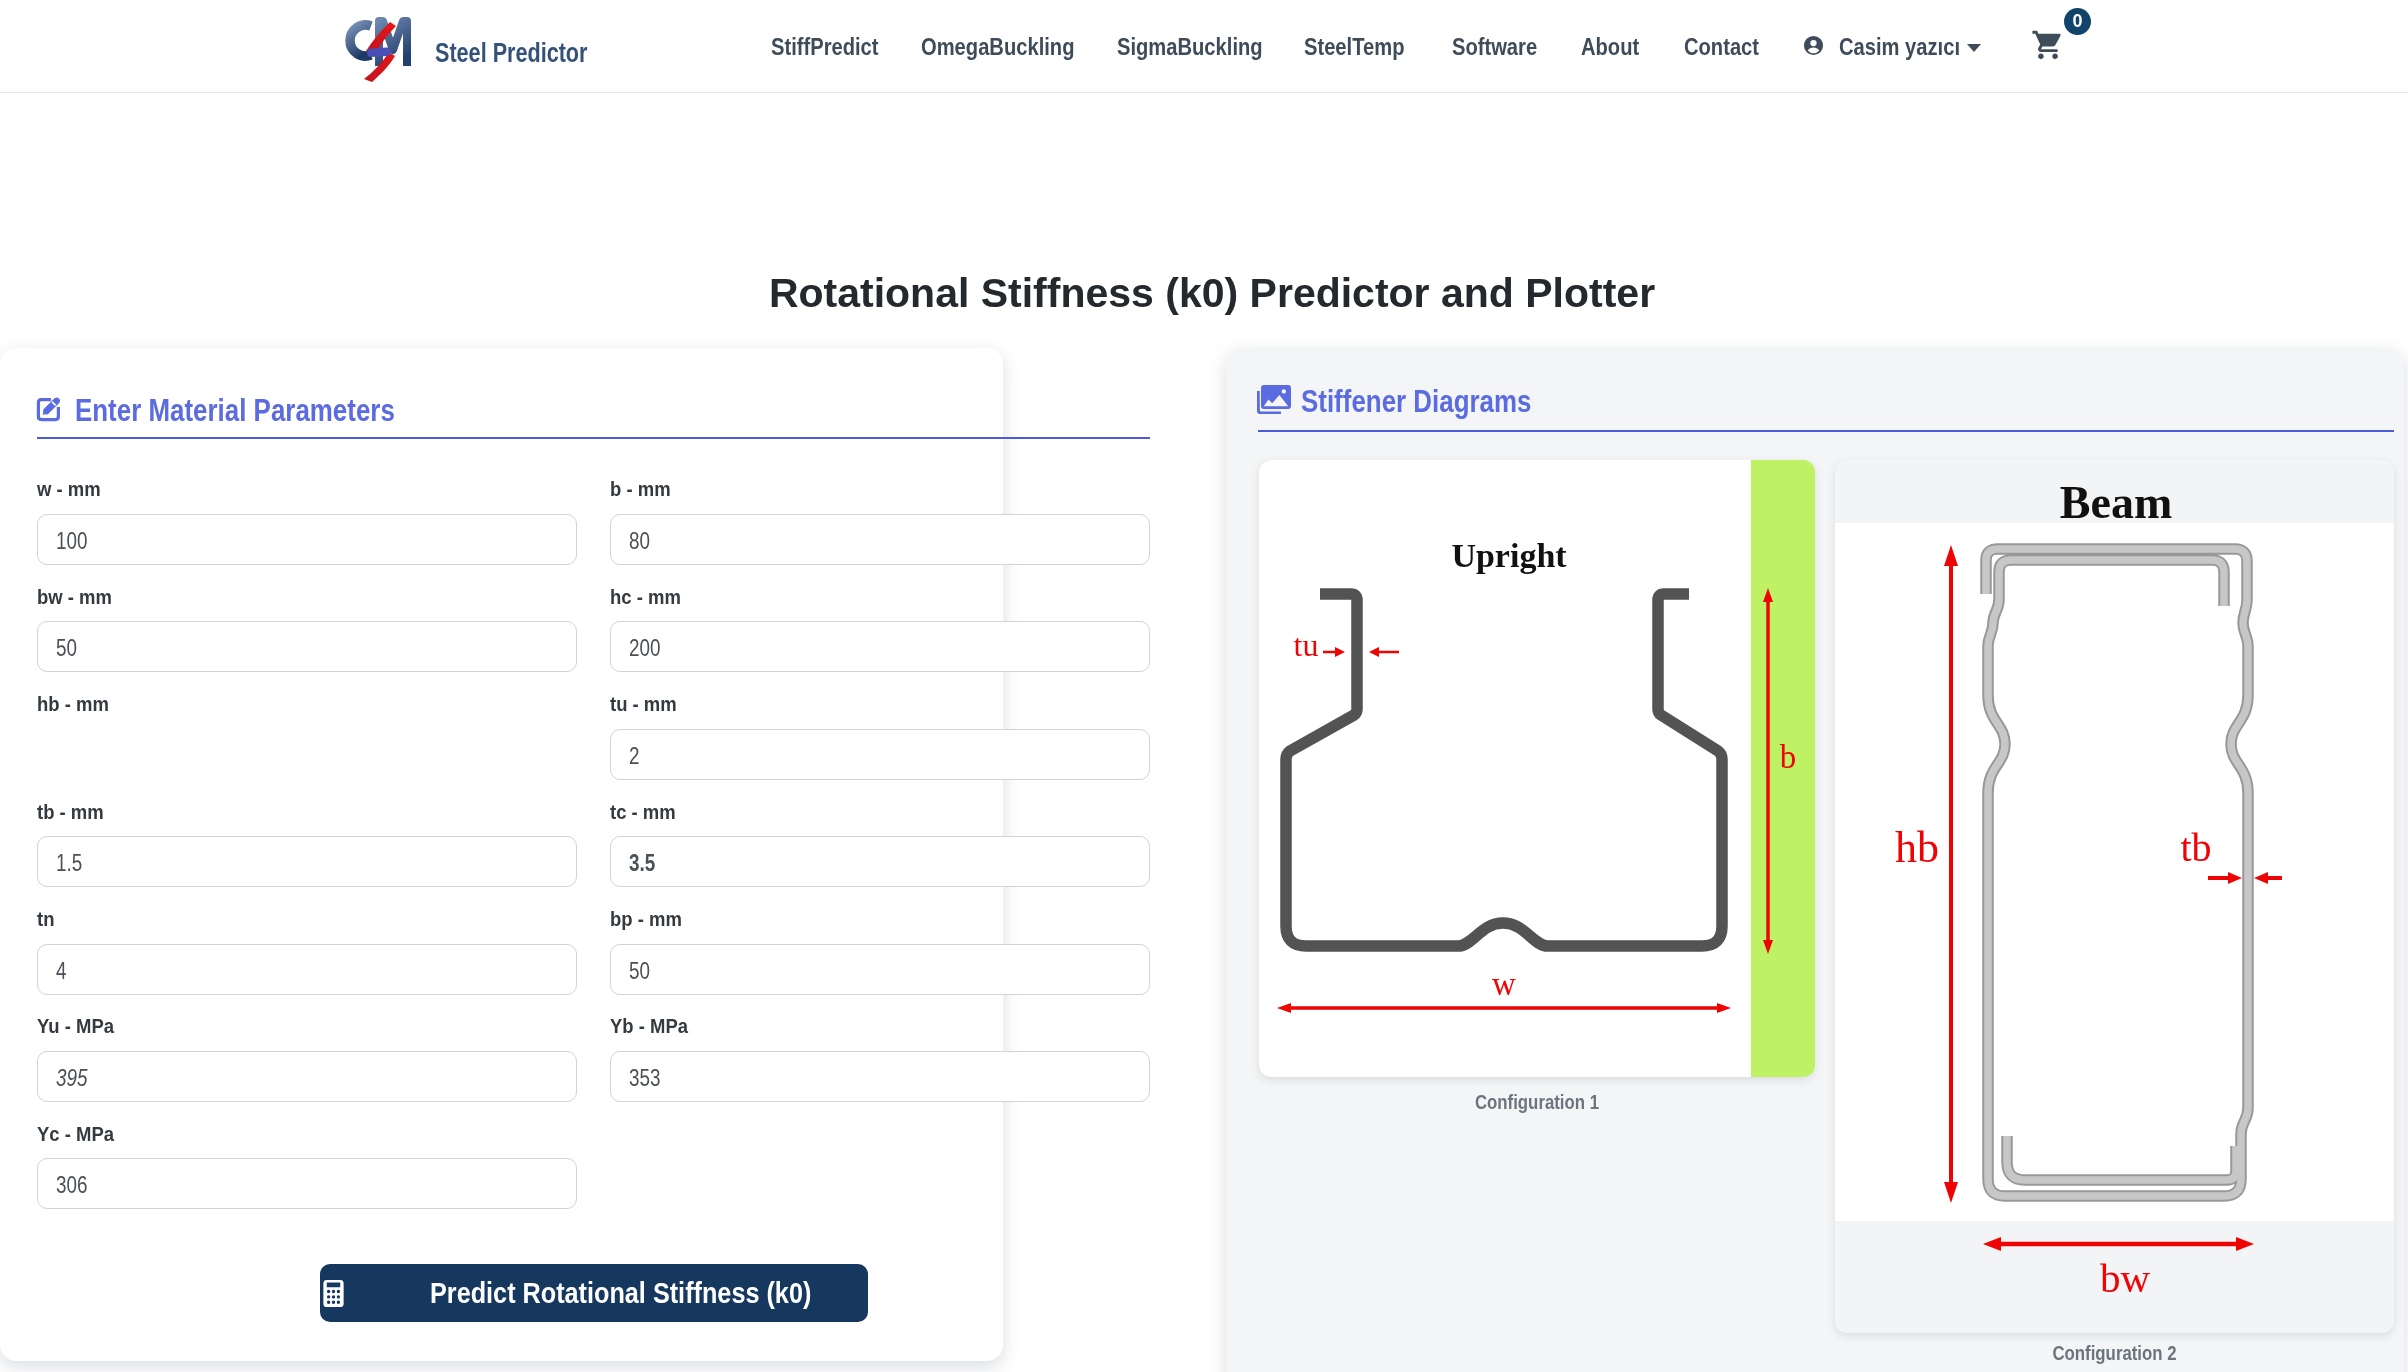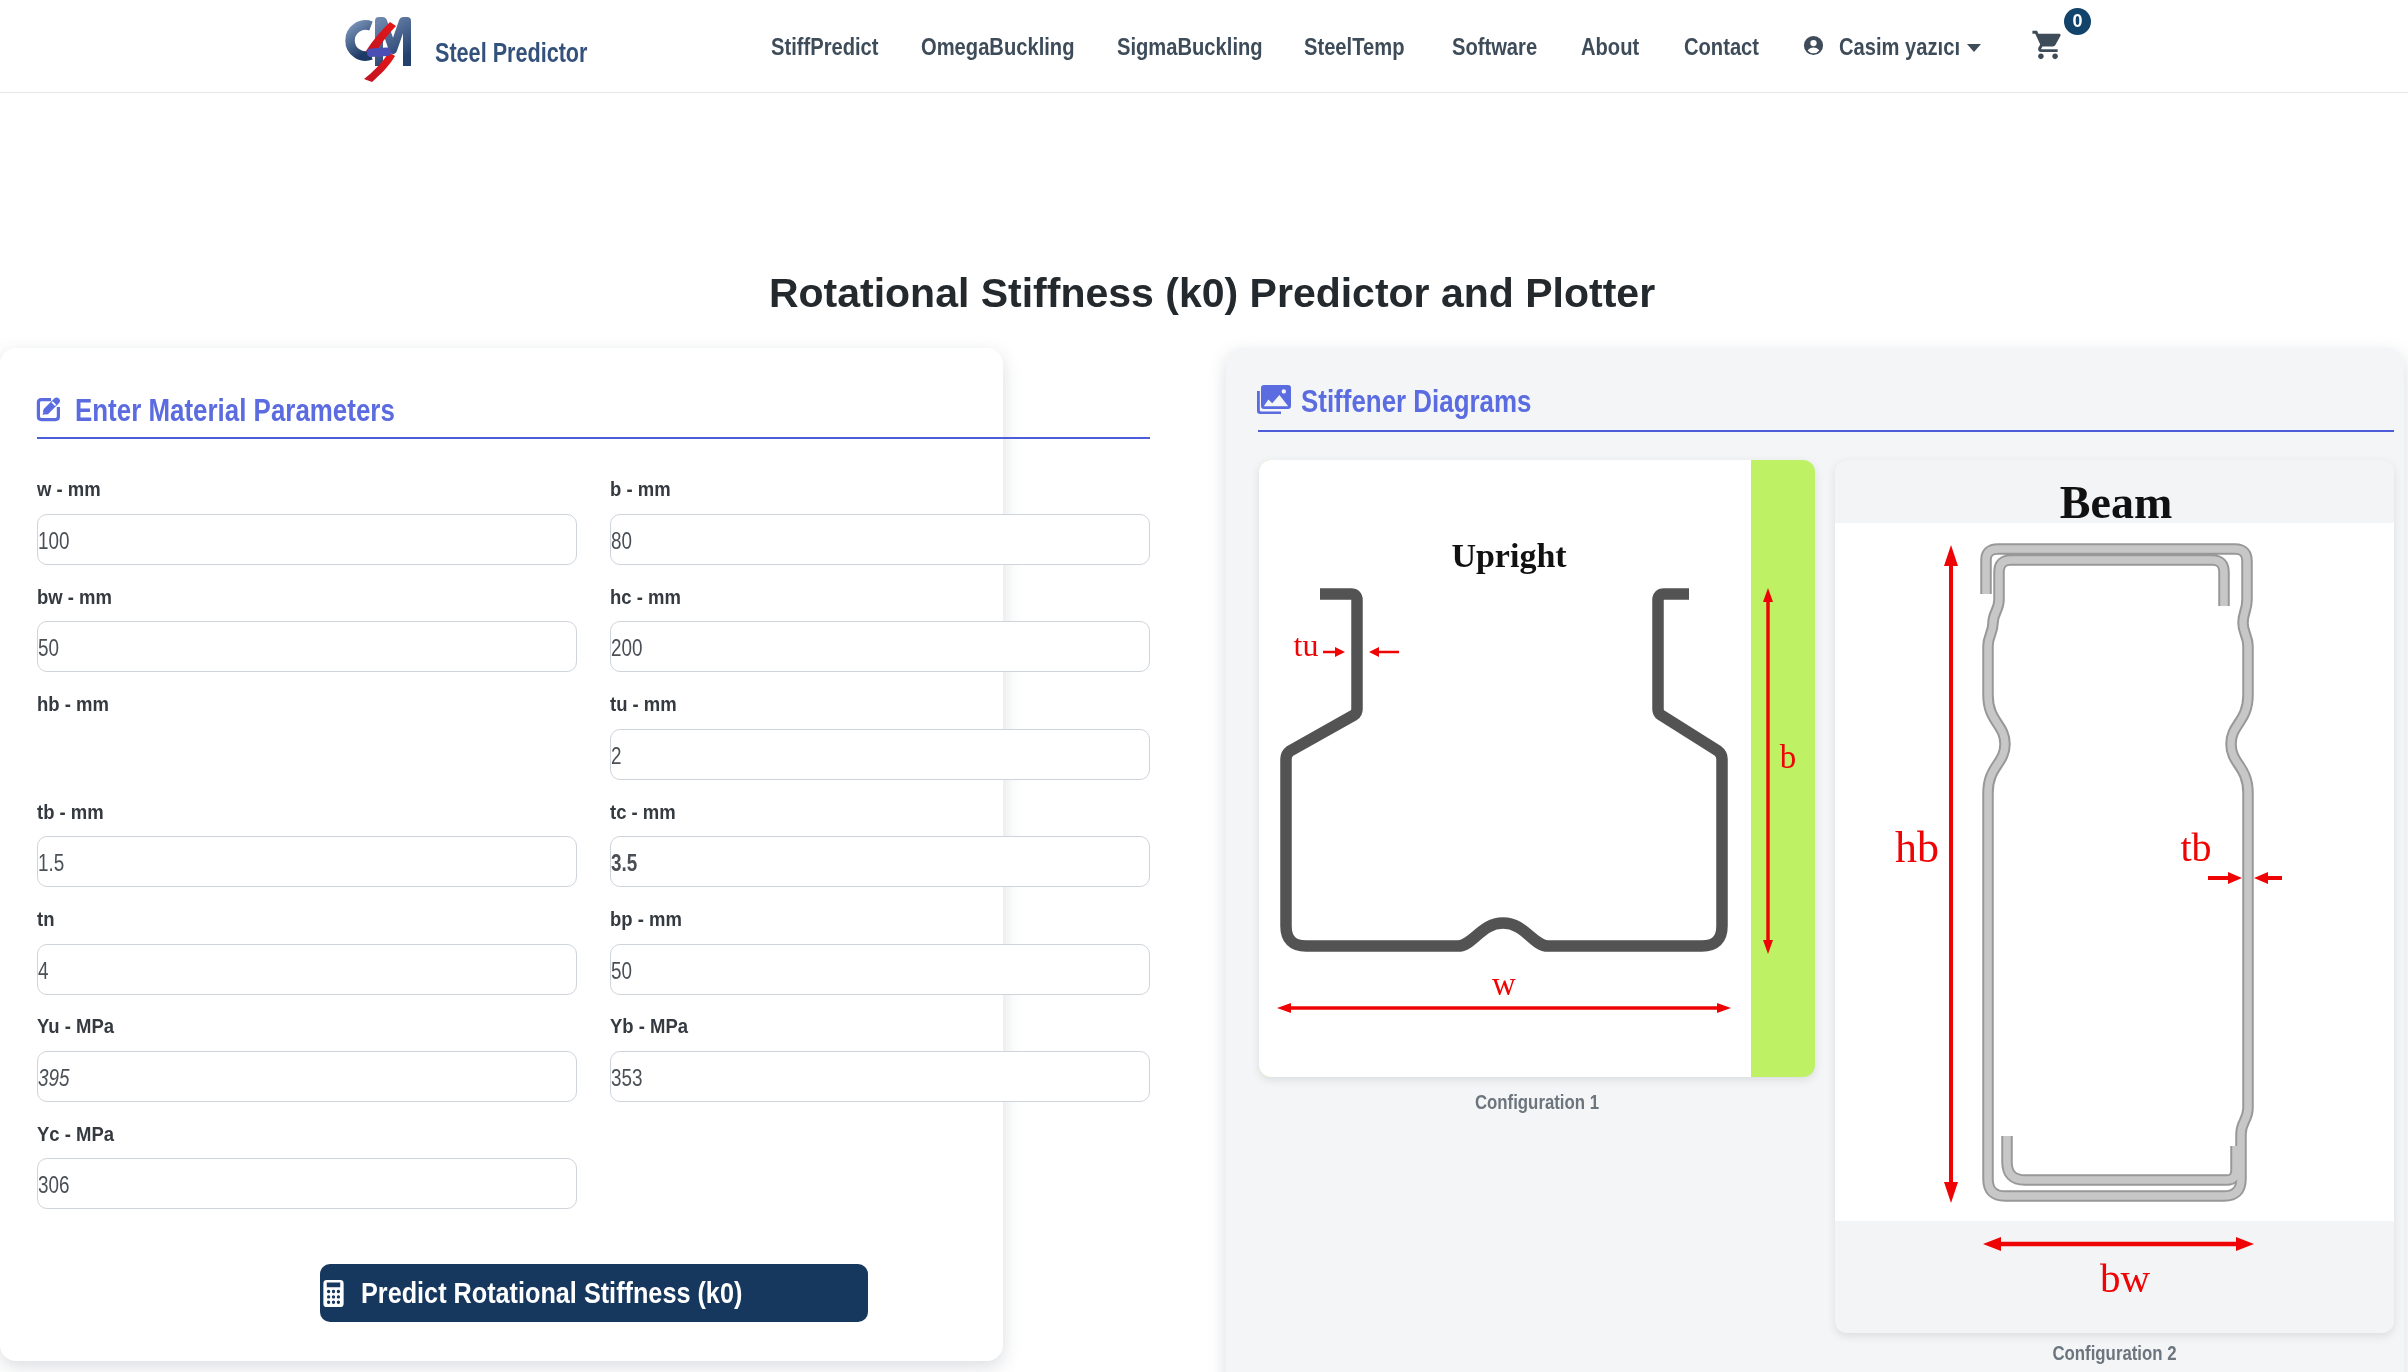--- a/index.html
+++ b/index.html
@@ -26,26 +26,26 @@
   #rcard { left:1226px; top:348px; width:1178px; height:1080px; background:#f4f5f7;
     border-radius:16px; box-shadow:0 6px 18px rgba(90,100,120,0.22); }
 
   .h2 { font-size:32px; font-weight:700; color:#5b6be0; white-space:nowrap;
     transform:scaleX(0.81); transform-origin:left top; }
   .hr { height:2px; background:#4d5cd8; }
 
   .lbl { font-size:21px; font-weight:700; color:#343a40; white-space:nowrap;
     transform:scaleX(0.88); transform-origin:left top; }
   .inp { width:540px; height:51px; background:#fff; border:1px solid #ced4da;
-    border-radius:10px; font-size:23px; color:#4a5056; line-height:53px; }
+    border-radius:10px; font-size:23px; color:#4a5056; line-height:53px; padding-left:18px; }
   .inp span { display:inline-block; transform:scaleX(0.82); transform-origin:left center; }
 
   #btn { left:320px; top:916px; width:548px; height:58px; background:#16375e;
     border-radius:10px; color:#fff; font-size:29px; font-weight:700;
-    display:flex; align-items:center; justify-content:flex-start; gap:14px; }
+    display:flex; align-items:center; justify-content:space-between; gap:14px; }
 
   .subcard { background:#bef264; border-radius:12px; box-shadow:0 3px 10px rgba(0,0,0,0.10); overflow:hidden; }
   .cap { font-size:21px; font-weight:700; color:#6c757d; text-align:center; white-space:nowrap;
     transform:scaleX(0.8); transform-origin:center top; }
 </style>
 </head>
 <body>
 <div id="page">
 
   <div id="header" class="abs">

